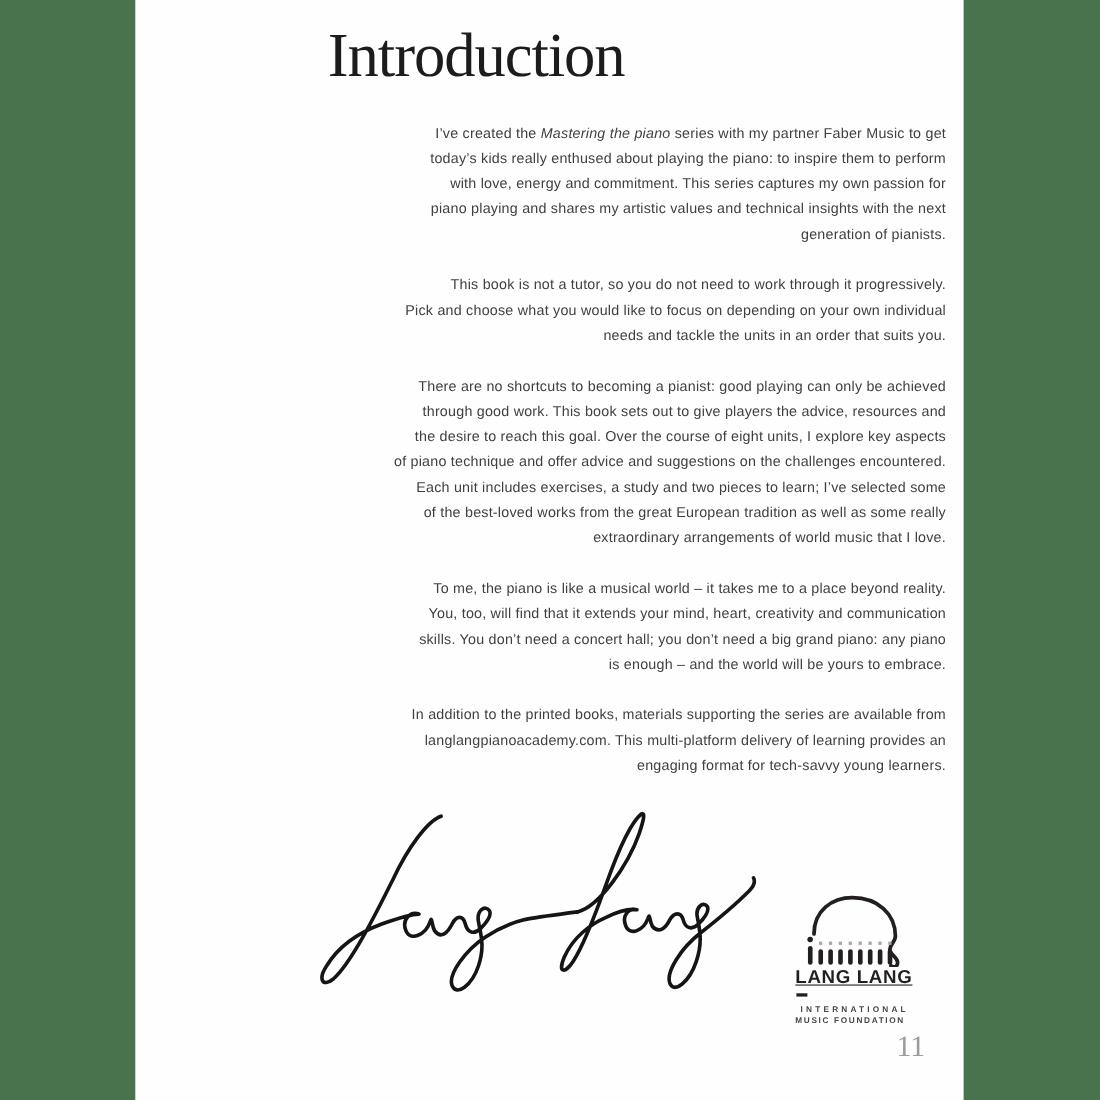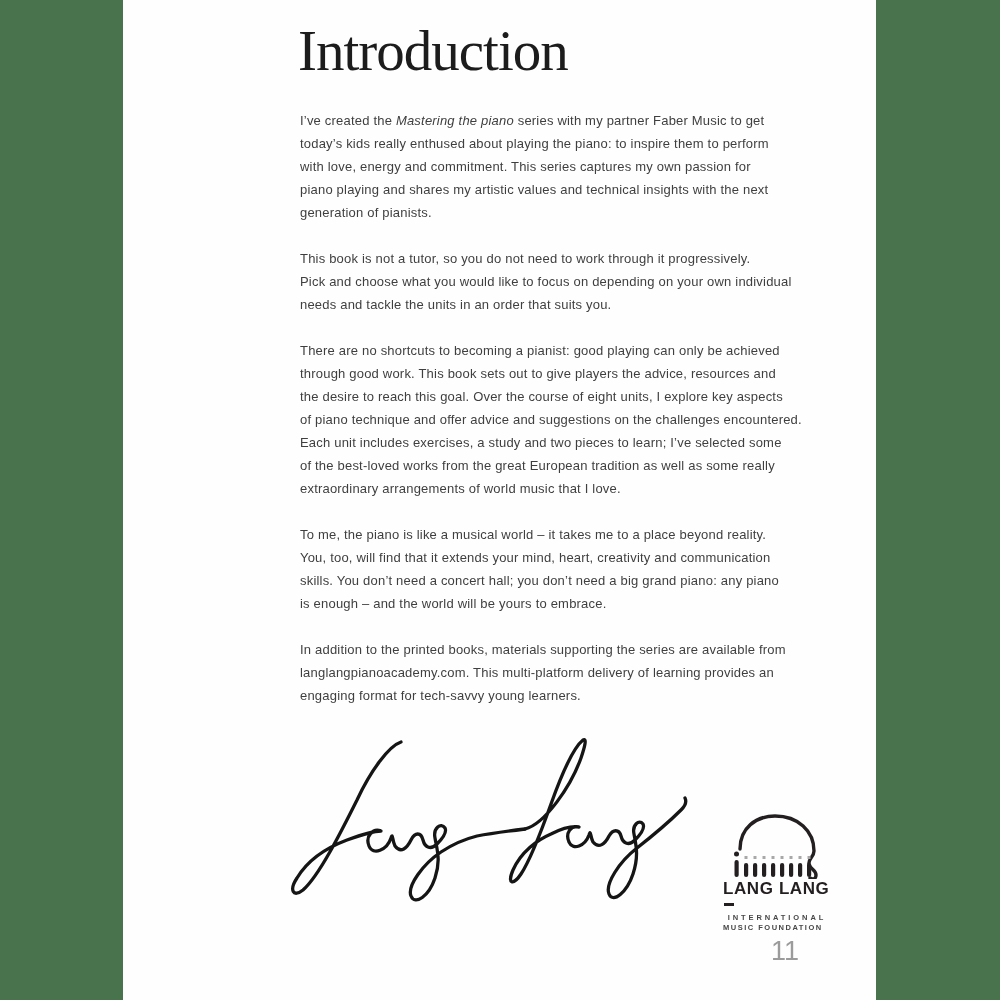--- a/index.html
+++ b/index.html
@@ -36,20 +36,21 @@
     left: 177px; top: 109px;
     width: 560px;
     font-size: 13px;
     letter-spacing: 0.2px;
     line-height: 23px;
     color: #3f3f3f;
   }
   .body-text p {
     white-space: pre-line;
     margin-bottom: 23px;
+    text-align: right;
   }
   .body-text .italic { font-style: italic; }
 
   .signature {
     position: absolute;
     left: 166px; top: 728px;
     width: 400px; height: 182px;
   }
   .signature svg { display: block; width: 100%; height: 100%; }
 
@@ -60,42 +61,43 @@
     color: #231f20;
   }
   .foundation-logo .piano-icon { display: block; width: 106px; height: 68px; }
   .logo-wordmark {
     margin-top: 1px;
     font-size: 17px;
     font-weight: 700;
     letter-spacing: 0.6px;
     line-height: 17px;
     color: #231f20;
+    text-decoration: underline;
   }
   .logo-dash {
     width: 10px; height: 3px;
     background: #231f20;
     margin: 6px 0 7px 1px;
   }
   .logo-sub {
     font-size: 7.5px;
     font-weight: 700;
     color: #474747;
     line-height: 10px;
     white-space: nowrap;
   }
   .logo-sub.line1 { letter-spacing: 2.9px; text-align: center; }
   .logo-sub.line2 { letter-spacing: 1.5px; }
 
   .page-number {
     position: absolute;
     left: 648px; top: 936px;
     width: 70px;
-    text-align: left;
-    font-family: Liberation Sans, sans-serif;
+    text-align: right;
+    font-family: Liberation Serif, serif;
     font-size: 27px;
     color: #9b9b9b;
   }
 </style>
 </head>
 <body>
 
 <div class="backdrop">
   <div class="book-page">
 

